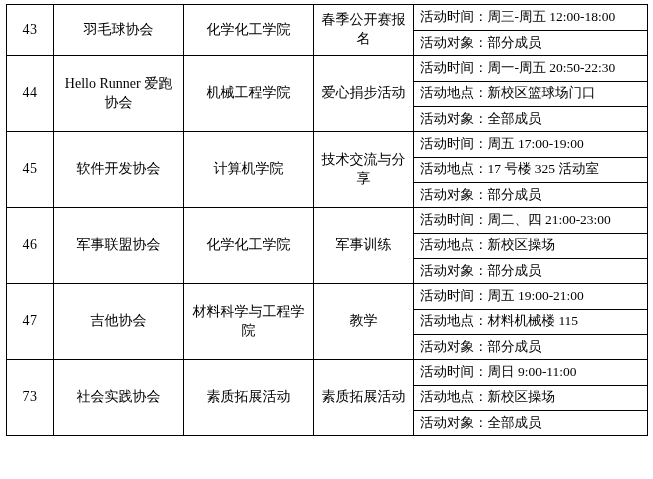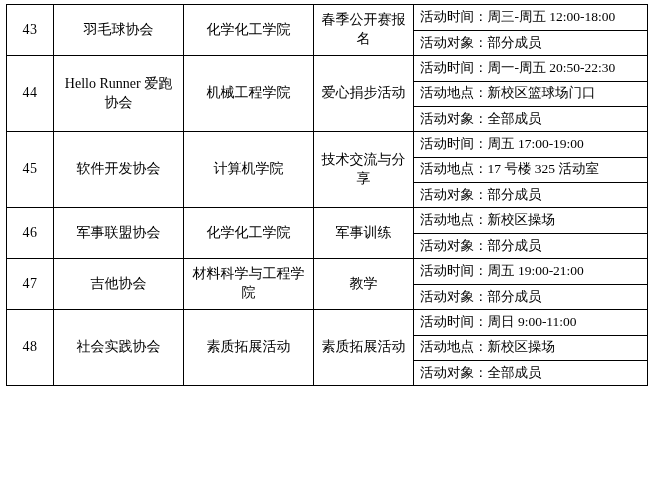--- a/index.html
+++ b/index.html
@@ -160,20 +160,23 @@
 
       <tr>
         <td class="idx">46</td>
         <td class="club">军事联盟协会</td>
         <td class="dept">化学化工学院</td>
         <td class="actname">军事训练</td>
         <td class="detail-cell">
           <table class="detail">
             <tbody>
               <tr>
+                <td><span class="lbl">活动时间：</span><span class="val">周二、四 21:00-23:00</span></td>
+              </tr>
+              <tr>
                 <td><span class="lbl">活动地点：</span><span class="val">新校区操场</span></td>
               </tr>
               <tr>
                 <td><span class="lbl">活动对象：</span><span class="val">部分成员</span></td>
               </tr>
             </tbody>
           </table>
         </td>
       </tr>
 
@@ -182,29 +185,32 @@
         <td class="club">吉他协会</td>
         <td class="dept">材料科学与工程学院</td>
         <td class="actname">教学</td>
         <td class="detail-cell">
           <table class="detail">
             <tbody>
               <tr>
                 <td><span class="lbl">活动时间：</span><span class="val">周五 19:00-21:00</span></td>
               </tr>
               <tr>
-                <td><span class="lbl">活动对象：</span><span class="val">部分成员</span></td>
-              </tr>
-            </tbody>
-          </table>
-        </td>
-      </tr>
-
-      <tr>
-        <td class="idx">48</td>
+                <td><span class="lbl">活动地点：</span><span class="val">材料机械楼 115</span></td>
+              </tr>
+              <tr>
+                <td><span class="lbl">活动对象：</span><span class="val">部分成员</span></td>
+              </tr>
+            </tbody>
+          </table>
+        </td>
+      </tr>
+
+      <tr>
+        <td class="idx">73</td>
         <td class="club">社会实践协会</td>
         <td class="dept">素质拓展活动</td>
         <td class="actname">素质拓展活动</td>
         <td class="detail-cell">
           <table class="detail">
             <tbody>
               <tr>
                 <td><span class="lbl">活动时间：</span><span class="val">周日 9:00-11:00</span></td>
               </tr>
               <tr>

